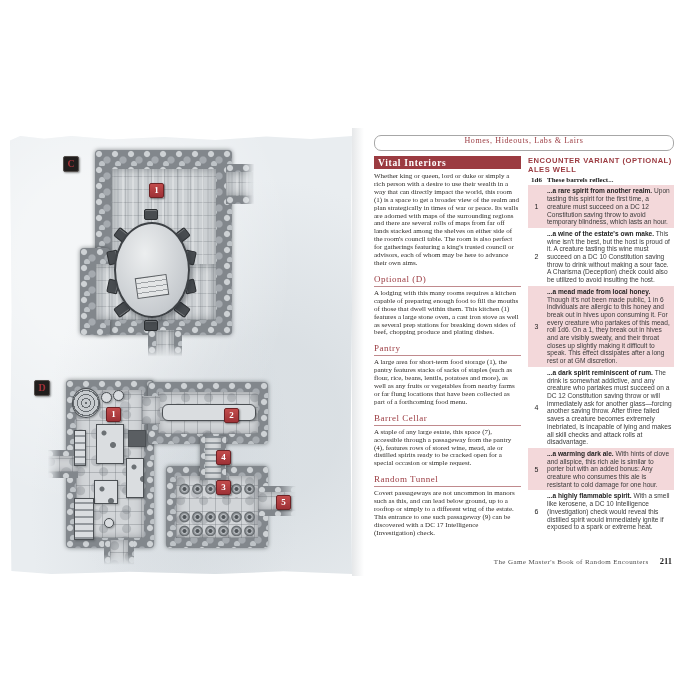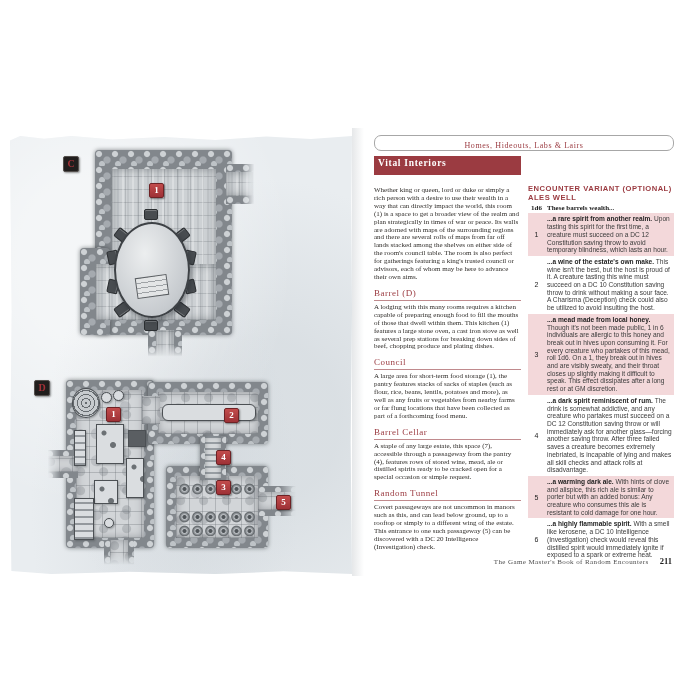--- a/index.html
+++ b/index.html
@@ -77,37 +77,37 @@
   .furn{position:absolute;z-index:3;border:1.5px solid #4c5054;background:#dadde0;
     box-shadow:1px 1px 2px rgba(40,45,50,.35);}
   .furn.round{border-radius:50%;}
   .spiral{background:repeating-radial-gradient(circle at 50% 50%, #676c70 0 1px, #c7cbce 1px 4px);}
   .dotted{background-image:radial-gradient(circle at 7px 8px, #6b7074 0 2px, transparent 3px),radial-gradient(circle at 16px 20px, #6b7074 0 2.5px, transparent 3.5px);}
   .striped{background-image:repeating-linear-gradient(0deg, rgba(90,96,102,.55) 0 2px, transparent 2px 7px);}
 
   
   .ribbon{position:absolute;left:374px;top:135px;width:298px;height:14px;z-index:5;
     border:1px solid #a7a7a7;border-radius:7px;background:#fff;
-    display:flex;align-items:flex-end;justify-content:center;}
+    display:flex;align-items:flex-start;justify-content:center;}
   .ribbon span{font-variant:small-caps;font:400 8px "Liberation Serif",serif;
     letter-spacing:.6px;color:var(--accent);}
 
   .col{position:absolute;top:156px;}
   .col-left{left:374px;width:147px;}
   .col-right{left:528px;width:146px;}
 
-  .vital-banner{background:var(--accent);color:#fff;padding:2px 4px 7px;
-    font-variant:small-caps;font:700 9.5px "Liberation Serif",serif;letter-spacing:.7px;margin-bottom:12px;}
+  .vital-banner{background:var(--accent);color:#fff;padding:2px 4px 1px;
+    font-variant:small-caps;font:700 9.5px "Liberation Serif",serif;letter-spacing:.7px;margin-bottom:4px;}
   .serif-p{font:400 7px/7.9px "Liberation Serif",serif;color:#2e2b28;margin:0 0 4px;text-align:left;}
   .section-heading{font-variant:small-caps;font:400 9px/10px "Liberation Serif",serif;
     color:var(--accent);letter-spacing:.5px;border-bottom:1px solid #c08a8d;
     padding-bottom:2px;margin:6px 0 3px;}
 
   .enc-heading{font:700 7.6px/9.2px "Liberation Sans",sans-serif;text-transform:uppercase;
-    letter-spacing:.5px;color:var(--accent);margin-bottom:2px;margin-top:28px;}
+    letter-spacing:.5px;color:var(--accent);margin-bottom:2px;}
   .t-head{display:flex;font:700 7px "Liberation Serif",serif;color:#191919;margin:2px 0 1px;}
   .t-head .h1{width:17px;text-align:center;flex:none;}
   .t-head .h2{flex:1;padding-left:2px;}
   .t-row{display:flex;padding:2px 0;}
   .t-row.hl{background:var(--hl);}
   .t-roll{width:17px;flex:none;text-align:center;font:400 7px "Liberation Sans",sans-serif;
     color:#222;align-self:center;}
   .t-desc{flex:1;font:400 6.6px/7.7px "Liberation Sans",sans-serif;color:#3b3b3b;padding:0 2px;}
   .t-lead{font-weight:700;color:#1e1e1e;}
 
@@ -218,49 +218,49 @@
   </div>
 
   <div class="col col-left">
     <div class="vital-banner">Vital Interiors</div>
     <div id="sections-container">
   <div class="section">
     <p class="serif-p section-body">Whether king or queen, lord or duke or simply a rich person with a desire to use their wealth in a way that can directly impact the world, this room (1) is a space to get a broader view of the realm and plan strategically in times of war or peace. Its walls are adorned with maps of the surrounding regions and there are several rolls of maps from far off lands stacked among the shelves on either side of the room's council table. The room is also perfect for gatherings featuring a king's trusted council or advisors, each of whom may be here to advance their own aims.</p>
   </div>
 
   <div class="section">
-    <h3 class="section-heading">Barrel (D)</h3>
+    <h3 class="section-heading">Optional (D)</h3>
     <p class="serif-p section-body">A lodging with this many rooms requires a kitchen capable of preparing enough food to fill the mouths of those that dwell within them. This kitchen (1) features a large stone oven, a cast iron stove as well as several prep stations for breaking down sides of beef, chopping produce and plating dishes.</p>
   </div>
 
   <div class="section">
-    <h3 class="section-heading">Council</h3>
+    <h3 class="section-heading">Pantry</h3>
     <p class="serif-p section-body">A large area for short-term food storage (1), the pantry features stacks of sacks of staples (such as flour, rice, beans, lentils, potatoes and more), as well as any fruits or vegetables from nearby farms or far flung locations that have been collected as part of a forthcoming food menu.</p>
   </div>
 
   <div class="section">
     <h3 class="section-heading">Barrel Cellar</h3>
     <p class="serif-p section-body">A staple of any large estate, this space (7), accessible through a passageway from the pantry (4), features rows of stored wine, mead, ale or distilled spirits ready to be cracked open for a special occasion or simple request.</p>
   </div>
 
   <div class="section">
     <h3 class="section-heading">Random Tunnel</h3>
-    <p class="serif-p section-body">Covert passageways are not uncommon in manors such as this, and can lead below ground, up to a rooftop or simply to a different wing of the estate. This entrance to one such passageway (5) can be discovered with a DC 20 Intelligence (Investigation) check.</p>
+    <p class="serif-p section-body">Covert passageways are not uncommon in manors such as this, and can lead below ground, up to a rooftop or simply to a different wing of the estate. This entrance to one such passageway (9) can be discovered with a DC 17 Intelligence (Investigation) check.</p>
   </div>
 </div>
   </div>
 
   <div class="col col-right">
     <div class="enc-heading">
       <div>Encounter Variant (Optional)</div>
       <div>Ales Well</div>
     </div>
     <div class="t-head">
       <span class="h1">1d6</span>
-      <span class="h2">These barrels wealth...</span>
+      <span class="h2">These barrels reflect...</span>
     </div>
     <div id="table-rows">
   <div class="t-row hl">
     <span class="t-roll">1</span>
     <span class="t-desc">
       <span class="t-lead">...a rare spirit from another realm.</span>
       <span class="t-text">Upon tasting this spirit for the first time, a creature must succeed on a DC 12 Constitution saving throw to avoid temporary blindness, which lasts an hour.</span>
     </span>
   </div>
 

